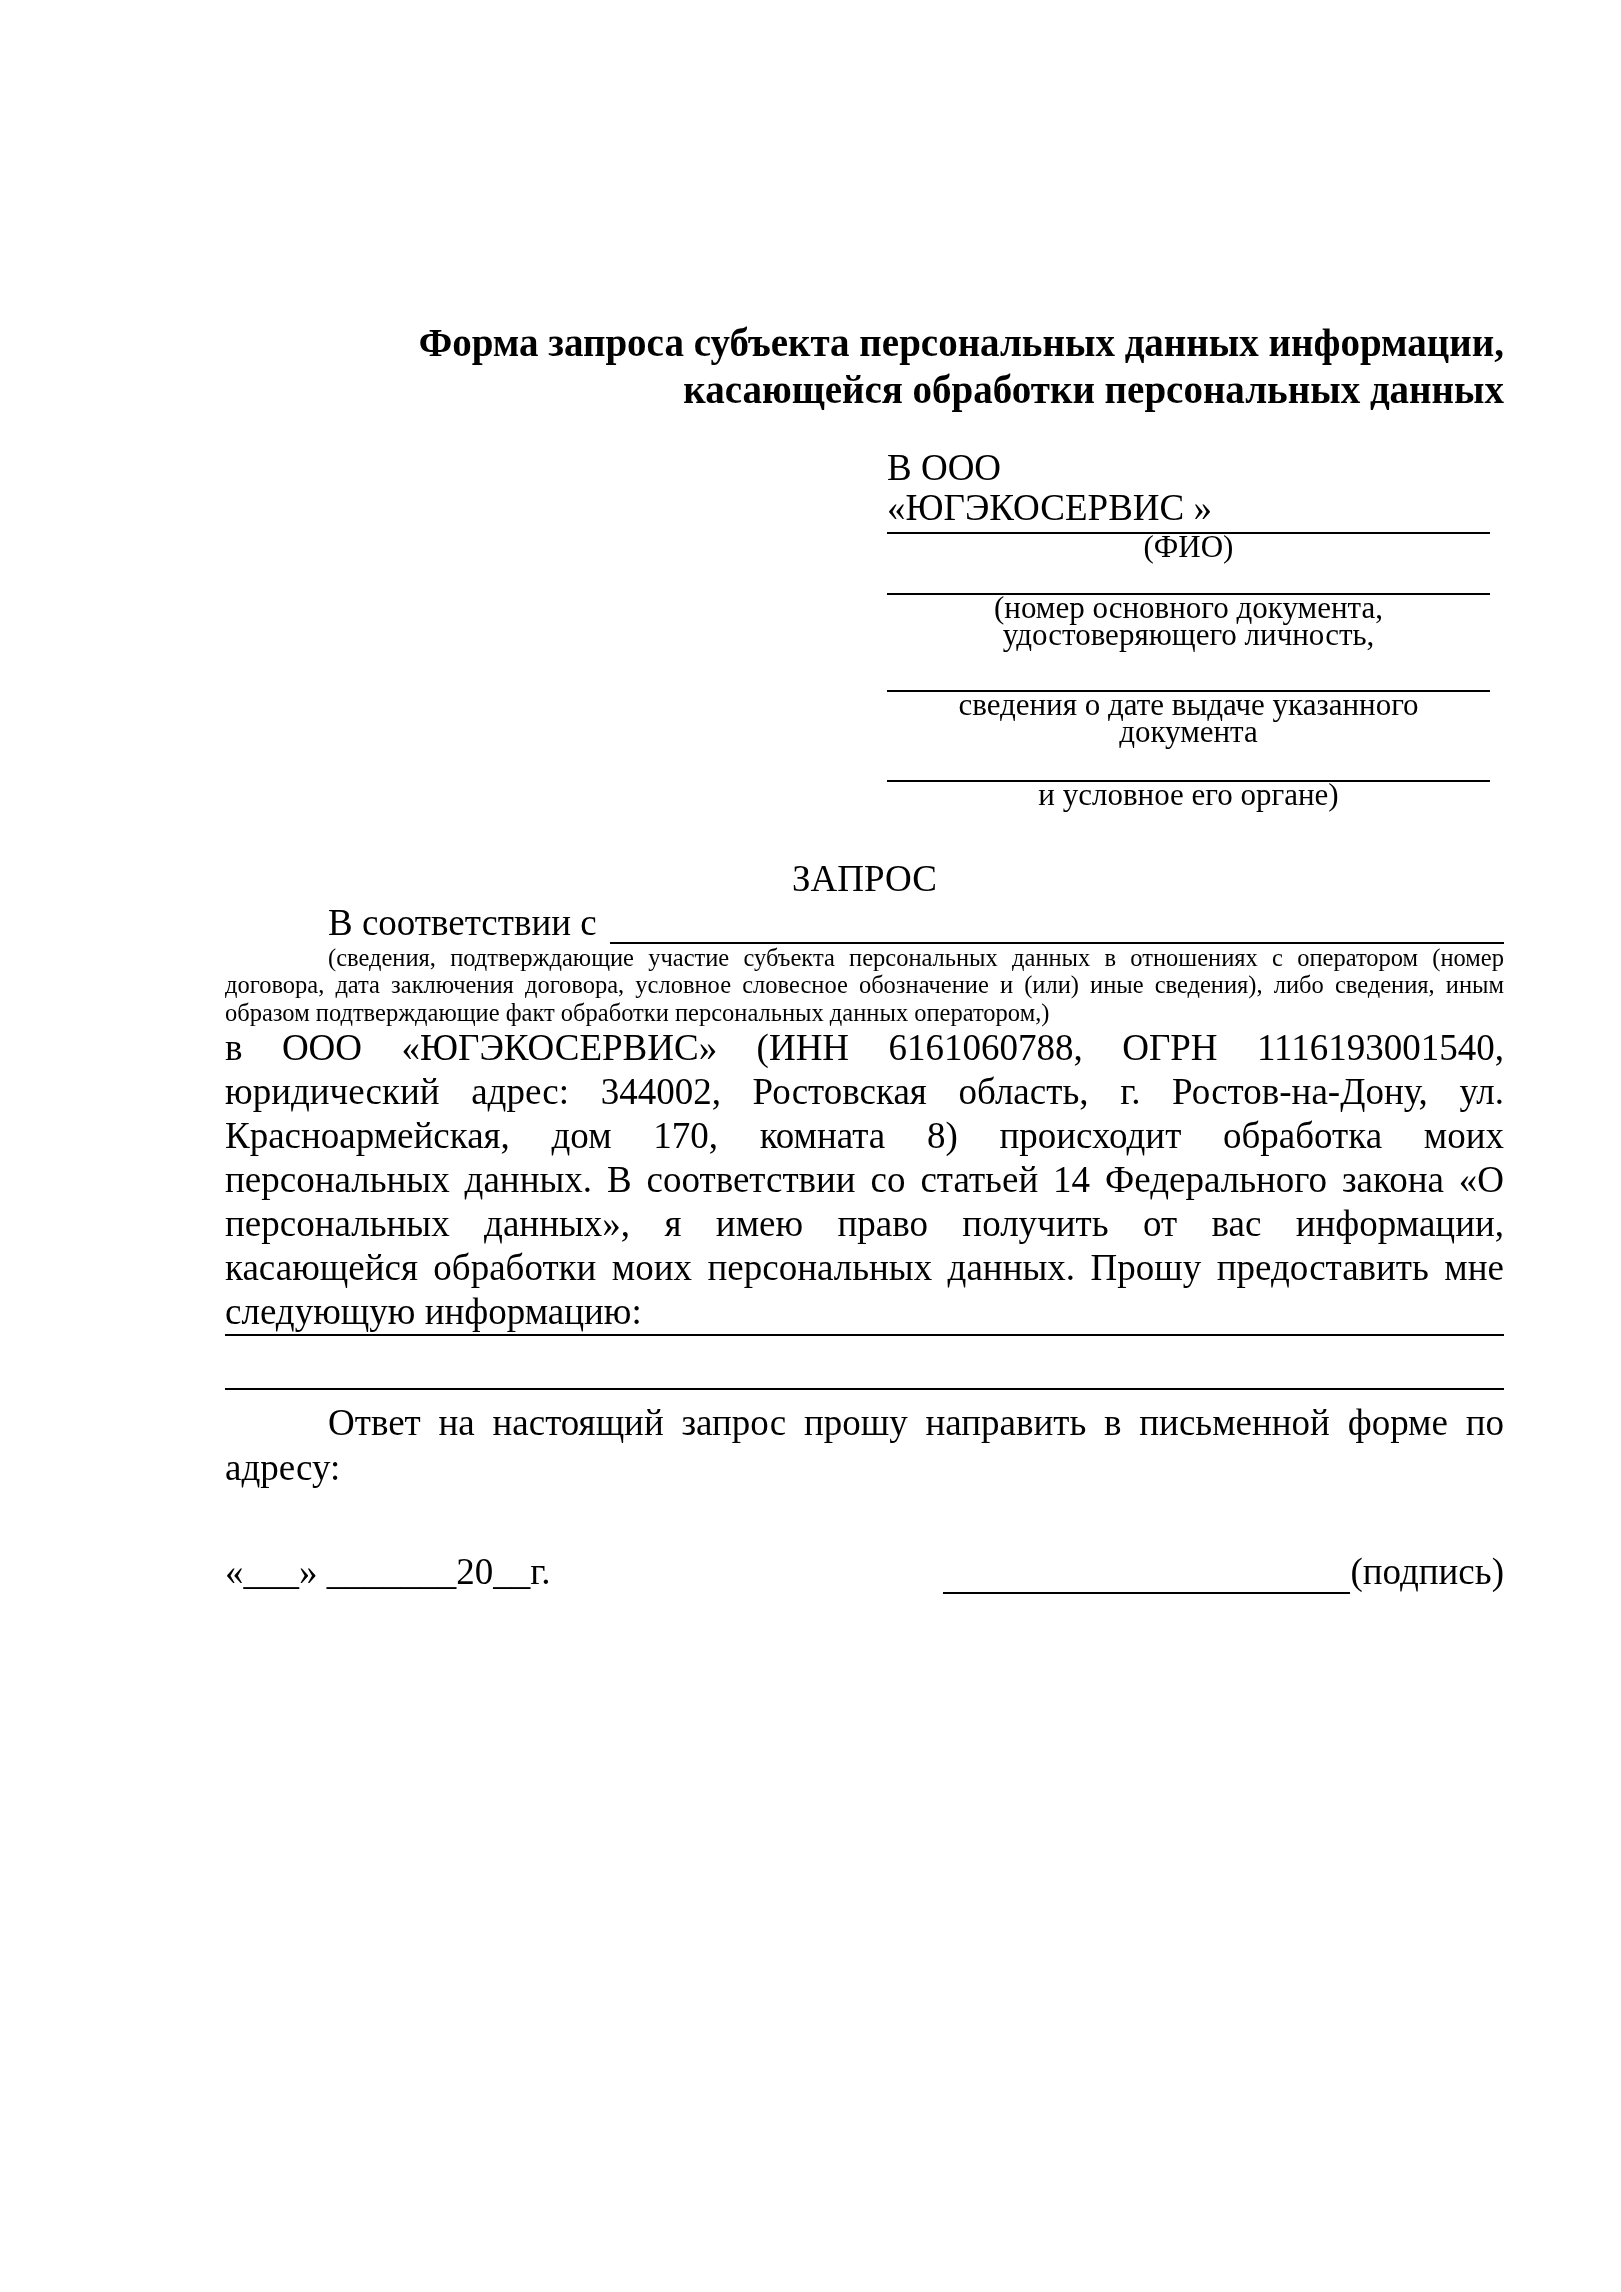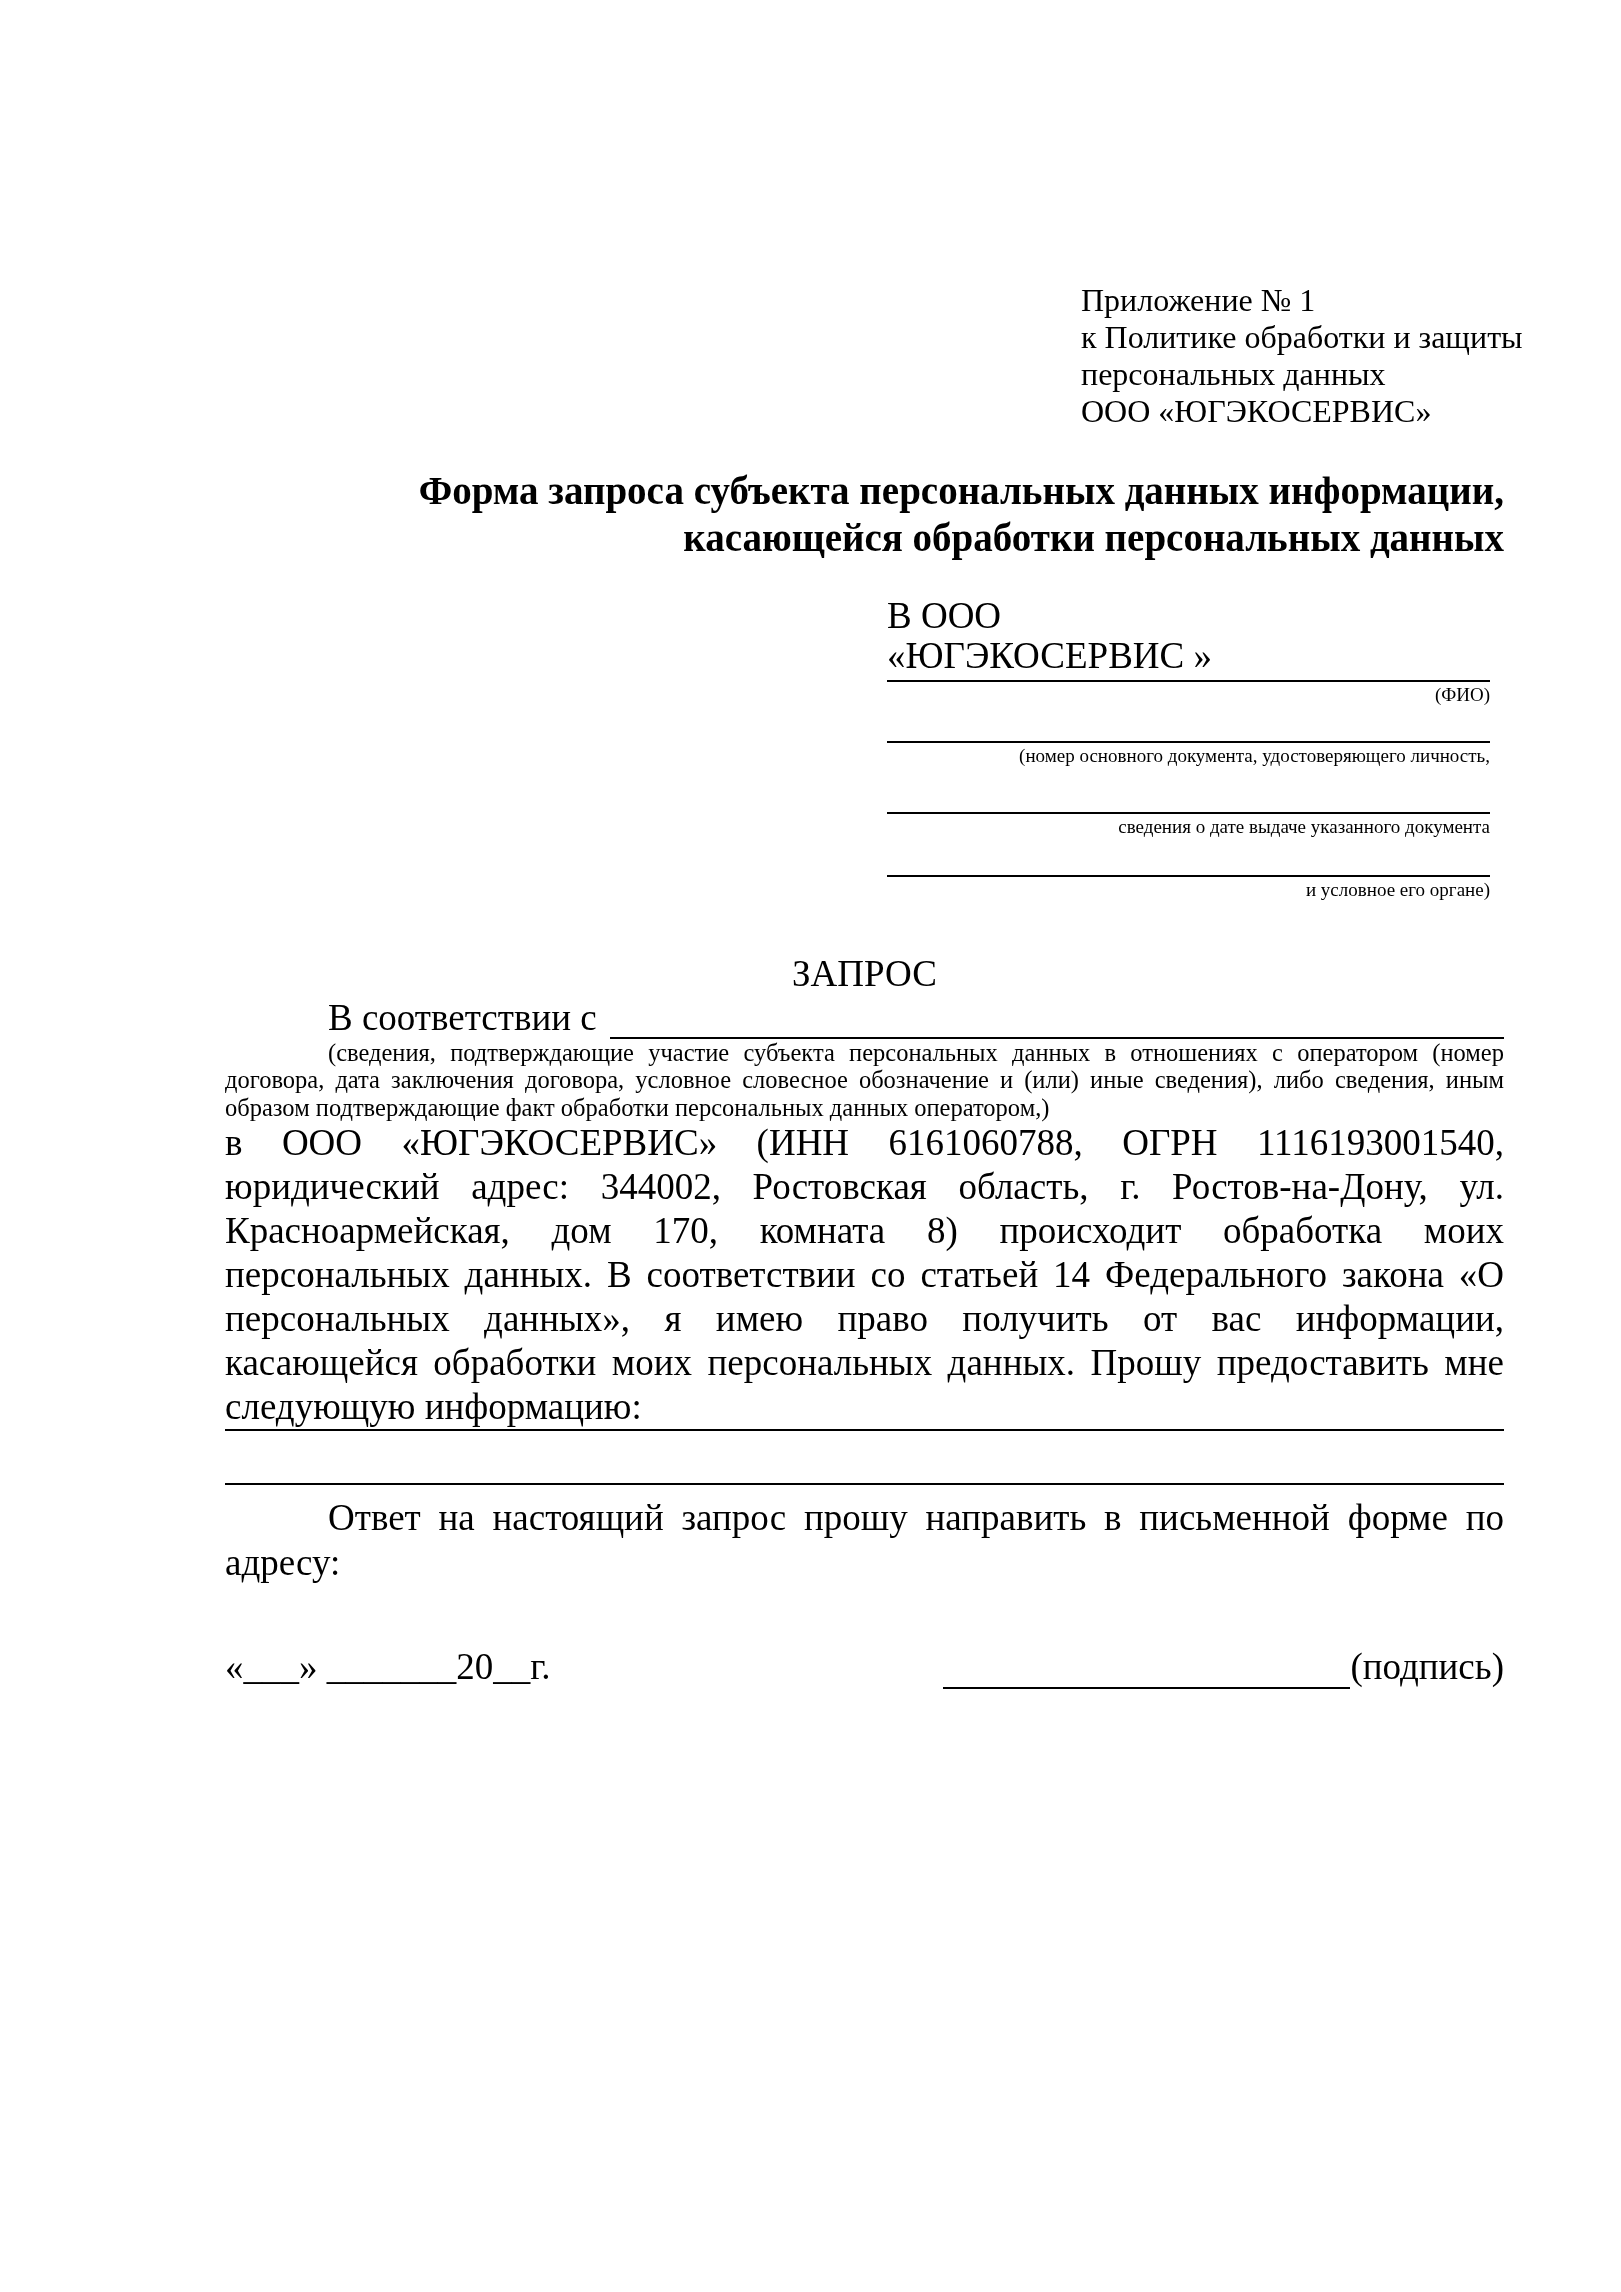--- a/index.html
+++ b/index.html
@@ -23,21 +23,21 @@
 
   
   .title { margin-top: 37px; text-align: right; font-weight: 700; font-size: 39px; line-height: 47px; }
 
   
   .addr { margin-left: 662px; width: 603px; margin-top: 35px; line-height: 40px; }
   .addr-line { white-space: nowrap; }
 
   .field .rule { height: 0; border-top: 2.9px solid #000; }
   .field.f1 .rule { margin-top: 3.9px; }
-  .field .cap { text-align: right; font-size: 19px; line-height: 26.5px; }
+  .field .cap { text-align: center; font-size: 31px; line-height: 26.5px; }
   .field.f1 .cap { margin-bottom: 33px; }
   .field.f2 .cap { margin-bottom: 42px; }
   .field.f3 .cap { margin-bottom: 35px; }
 
   
   .zapros { text-align: center; margin-top: 47px; line-height: 45px; }
   .intro { display: flex; align-items: flex-end; margin-left: 103px; line-height: 43px; }
   .intro .lbl { white-space: nowrap; }
   .fill { flex: 1; border-bottom: 2.9px solid #000; }
   .intro .fill { margin-left: 13.7px; height: 35px; }
@@ -58,26 +58,20 @@
   .sigrow { display: flex; align-items: flex-end; margin-top: 59px; }
   .sig-left { white-space: nowrap; }
   .sig-right { margin-left: auto; display: flex; align-items: flex-end; white-space: nowrap; }
   .sig-line { width: 407px; height: 35px; border-bottom: 2.9px solid #000; }
 </style>
 </head>
 <body>
 
 <div class="page">
 
-  <div class="annex">
-    <div>Приложение № 1</div>
-    <div>к Политике обработки и защиты</div>
-    <div>персональных данных</div>
-    <div>ООО «ЮГЭКОСЕРВИС»</div>
-  </div>
 
   <div class="title">
     <div>Форма запроса субъекта персональных данных информации,</div>
     <div>касающейся обработки персональных данных</div>
   </div>
 
   <div class="addr">
     <div class="addr-line">В ООО</div>
     <div class="addr-line">«ЮГЭКОСЕРВИС »</div>
 

